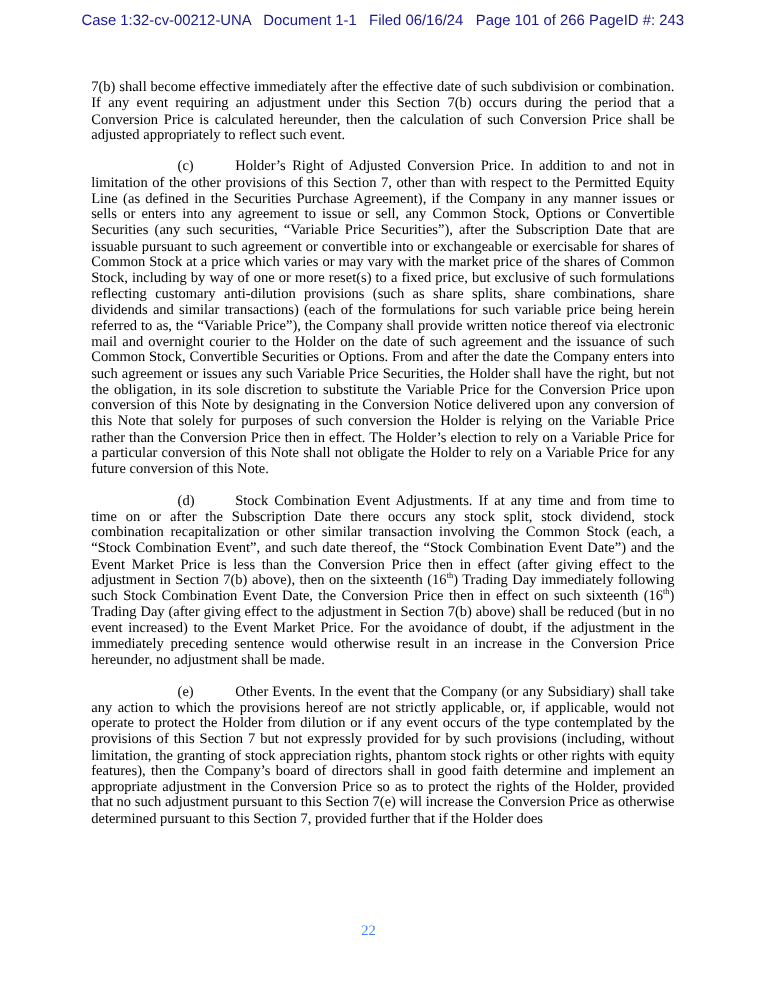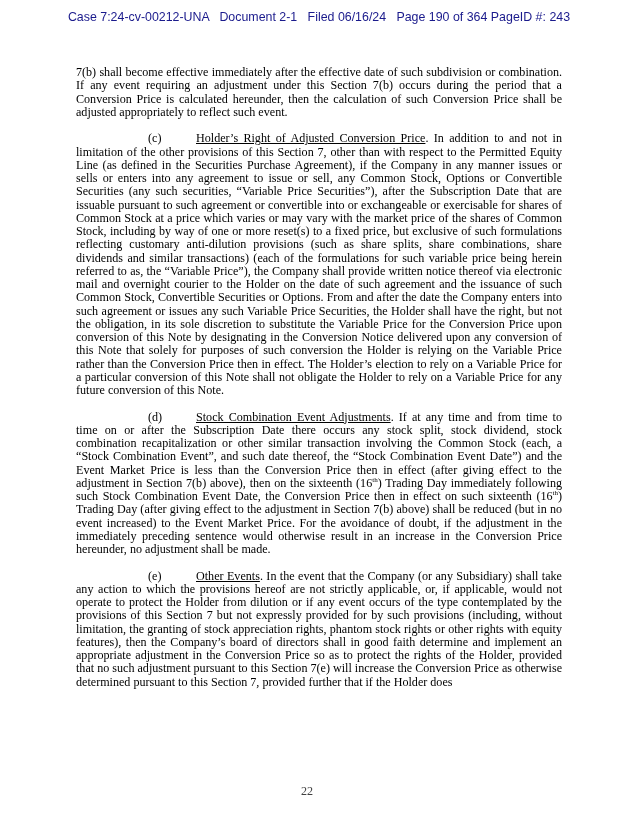--- a/index.html
+++ b/index.html
@@ -9,32 +9,32 @@
     font-family: "Liberation Sans", sans-serif; font-size: 12.4px; color: #1a1a8c;
     white-space: pre;
   }
   .page {
     position: absolute; top: 66px; left: 76px; width: 486px;
     font-family: "Liberation Serif", serif; font-size: 12.1px; line-height: 13.25px; color: #000000;
   }
   .page p { margin: 0 0 13.25px 0; text-align: justify; }
   .indent { display: inline-block; width: 72px; }
   .label { display: inline-block; width: 48px; }
-  .u { text-decoration: underline; }
+  .u { }
   b { font-weight: normal; }
   sup { font-size: 7px; line-height: 0; vertical-align: super; }
   .pagenum {
-    position: absolute; top: 784px; left: 0; width: 614px; text-align: center;
-    font-family: "Liberation Serif", serif; font-size: 12.1px; color: #404040;
+    position: absolute; top: 768px; left: 0; width: 614px; text-align: center;
+    font-family: "Liberation Serif", serif; font-size: 12.1px; color: #3b82f6;
   }
 </style>
 </head>
 <body>
 
-<div class="header"><span>Case 7:24-cv-00212-UNA</span>   <span>Document 2-1</span>   <span>Filed 06/16/24</span>   <span>Page 190 of 364</span> <span>PageID #: 243</span></div>
+<div class="header"><span>Case 1:32-cv-00212-UNA</span>   <span>Document 1-1</span>   <span>Filed 06/16/24</span>   <span>Page 101 of 266</span> <span>PageID #: 243</span></div>
 
 <div class="page">
   <p><span>7(b) shall become effective immediately after the effective date of such subdivision or combination.  If any event requiring an adjustment under this Section 7(b) occurs during the period that a Conversion Price is calculated hereunder, then the calculation of such Conversion Price shall be adjusted appropriately to reflect such event.</span></p>
 
   <p><span class="indent"></span><span class="label">(c)</span><span class="u">Holder’s Right of Adjusted Conversion Price</span><span>.  In addition to and not in limitation of the other provisions of this Section 7, other than with respect to the Permitted Equity Line (as defined in the Securities Purchase Agreement), if the Company in any manner issues or sells or enters into any agreement to issue or sell, any Common Stock, Options or Convertible Securities (any such securities, “</span><b>Variable Price Securities</b><span>”), after the Subscription Date that are issuable pursuant to such agreement or convertible into or exchangeable or exercisable for shares of Common Stock at a price which varies or may vary with the market price of the shares of Common Stock, including by way of one or more reset(s) to a fixed price, but exclusive of such formulations reflecting customary anti-dilution provisions (such as share splits, share combinations, share dividends and similar transactions) (each of the formulations for such variable price being herein referred to as, the “</span><b>Variable Price</b><span>”), the Company shall provide written notice thereof via electronic mail and overnight courier to the Holder on the date of such agreement and the issuance of such Common Stock, Convertible Securities or Options.  From and after the date the Company enters into such agreement or issues any such Variable Price Securities, the Holder shall have the right, but not the obligation, in its sole discretion to substitute the Variable Price for the Conversion Price upon conversion of this Note by designating in the Conversion Notice delivered upon any conversion of this Note that solely for purposes of such conversion the Holder is relying on the Variable Price rather than the Conversion Price then in effect.  The Holder’s election to rely on a Variable Price for a particular conversion of this Note shall not obligate the Holder to rely on a Variable Price for any future conversion of this Note.</span></p>
 
   <p><span class="indent"></span><span class="label">(d)</span><span class="u">Stock Combination Event Adjustments</span><span>.  If at any time and from time to time on or after the Subscription Date there occurs any stock split, stock dividend, stock combination recapitalization or other similar transaction involving the Common Stock (each, a “</span><b>Stock Combination Event</b><span>”, and such date thereof, the “</span><b>Stock Combination Event Date</b><span>”) and the Event Market Price is less than the Conversion Price then in effect (after giving effect to the adjustment in Section 7(b) above), then on the sixteenth (16</span><sup>th</sup><span>) Trading Day immediately following such Stock Combination Event Date, the Conversion Price then in effect on such sixteenth (16</span><sup>th</sup><span>) Trading Day (after giving effect to the adjustment in Section 7(b) above) shall be reduced (but in no event increased) to the Event Market Price.  For the avoidance of doubt, if the adjustment in the immediately preceding sentence would otherwise result in an increase in the Conversion Price hereunder, no adjustment shall be made.</span></p>
 
   <p><span class="indent"></span><span class="label">(e)</span><span class="u">Other Events</span><span>.  In the event that the Company (or any Subsidiary) shall take any action to which the provisions hereof are not strictly applicable, or, if applicable, would not operate to protect the Holder from dilution or if any event occurs of the type contemplated by the provisions of this Section 7 but not expressly provided for by such provisions (including, without limitation, the granting of stock appreciation rights, phantom stock rights or other rights with equity features), then the Company’s board of directors shall in good faith determine and implement an appropriate adjustment in the Conversion Price so as to protect the rights of the Holder, provided that no such adjustment pursuant to this Section 7(e) will increase the Conversion Price as otherwise determined pursuant to this Section 7, provided further that if the Holder does</span></p>
 </div>

